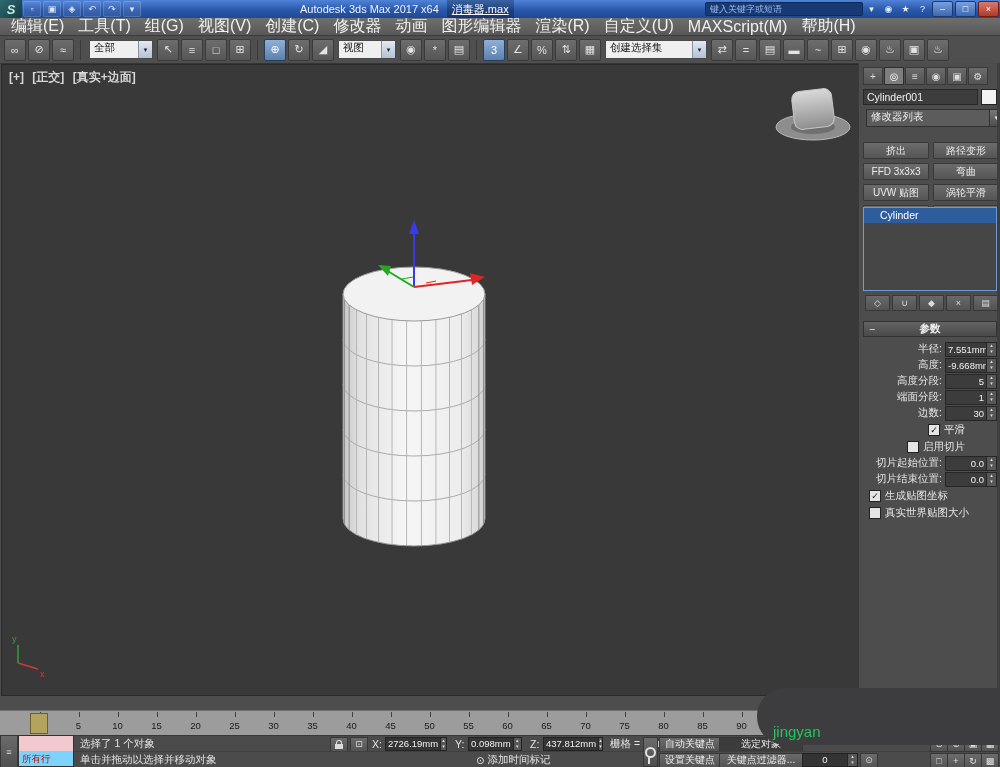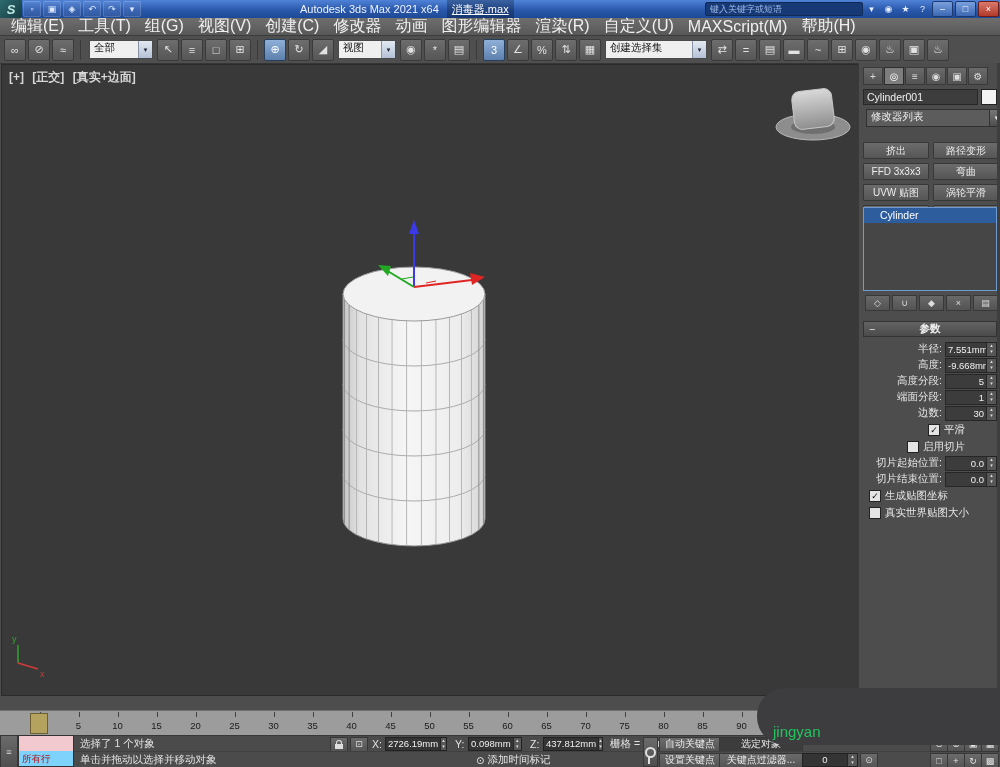--- a/index.html
+++ b/index.html
@@ -145,21 +145,21 @@
     <div class="logo">S</div>
     <div class="tbgroup">
         <span class="qico">▫</span>
         <span class="qico">▣</span>
         <span class="qico">◈</span>
         <span class="qico">↶</span>
         <span class="qico">↷</span>
         <span class="qico">▾</span>
       </div>
     <div id="win-title">
-      <span>Autodesk 3ds Max  2021 x64</span>
+      <span>Autodesk 3ds Max  2017 x64</span>
       <span id="win-file">消毒器.max</span>
     </div>
     <div id="tb-right">
       <input id="search-input" placeholder="键入关键字或短语" style="">
       <span class="tbgroup">
           <span class="tico">▾</span>
           <span class="tico">◉</span>
           <span class="tico">★</span>
           <span class="tico">?</span>
         </span>

